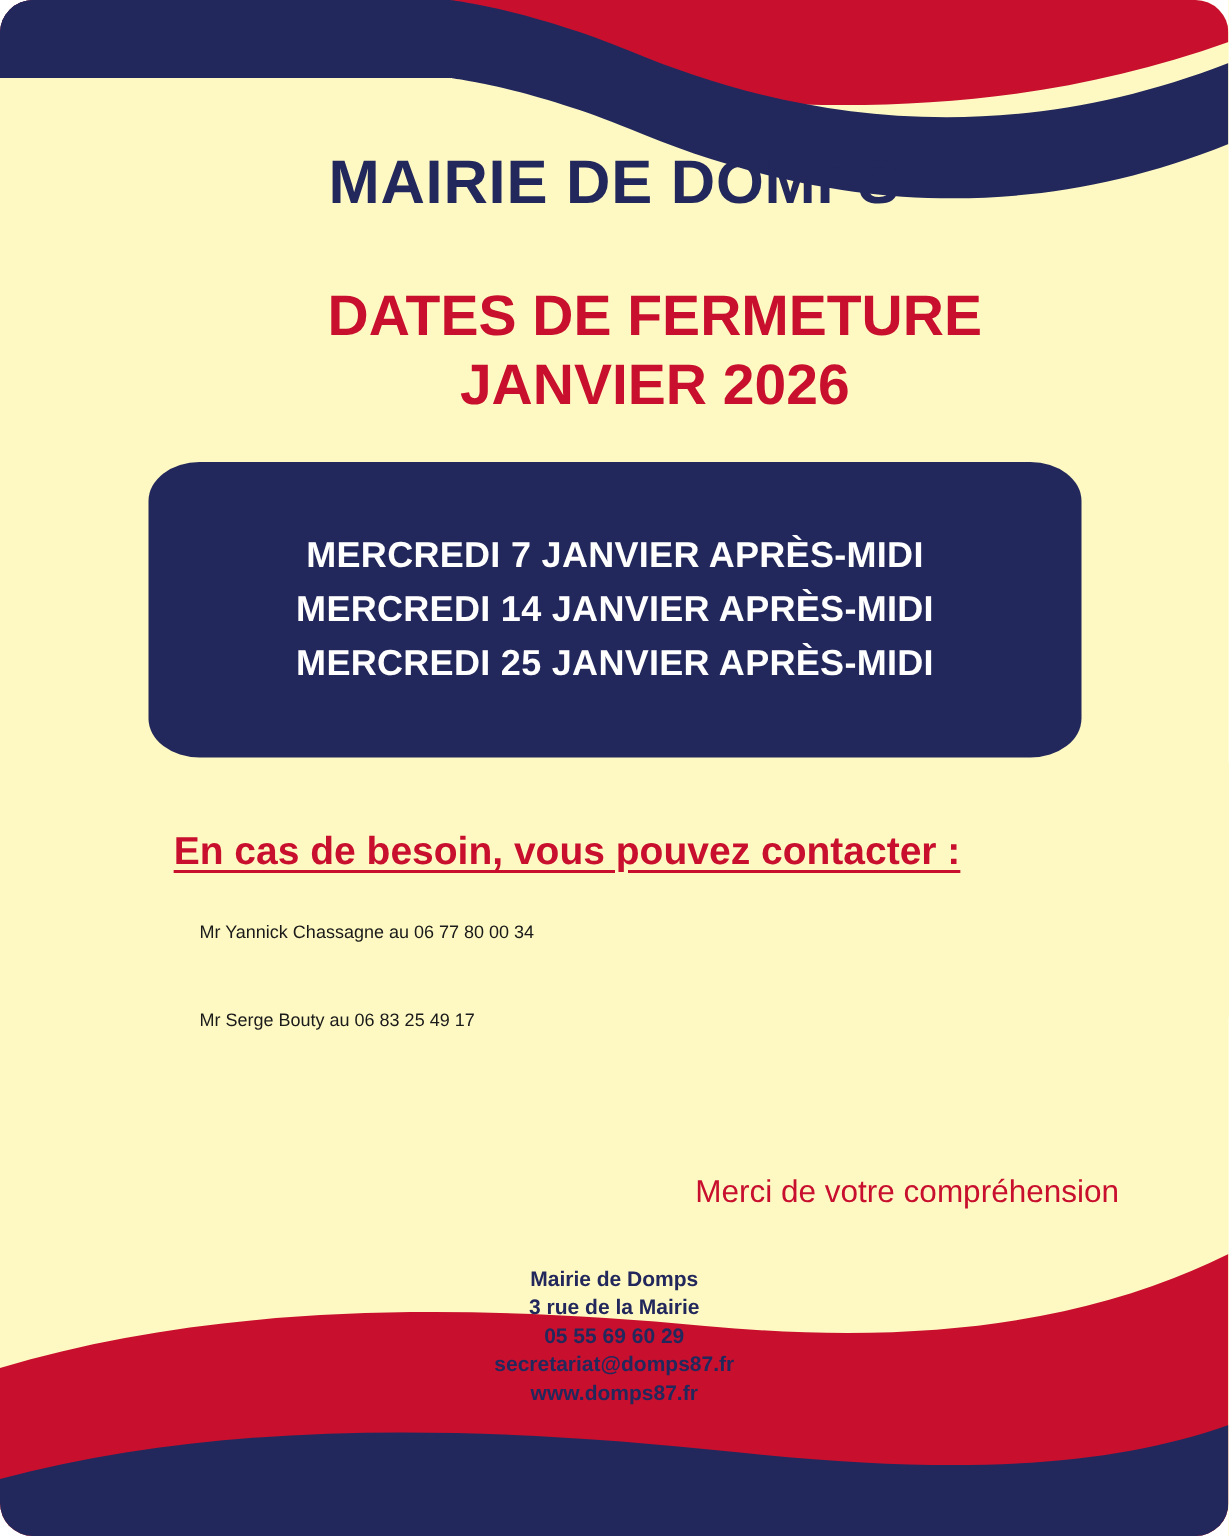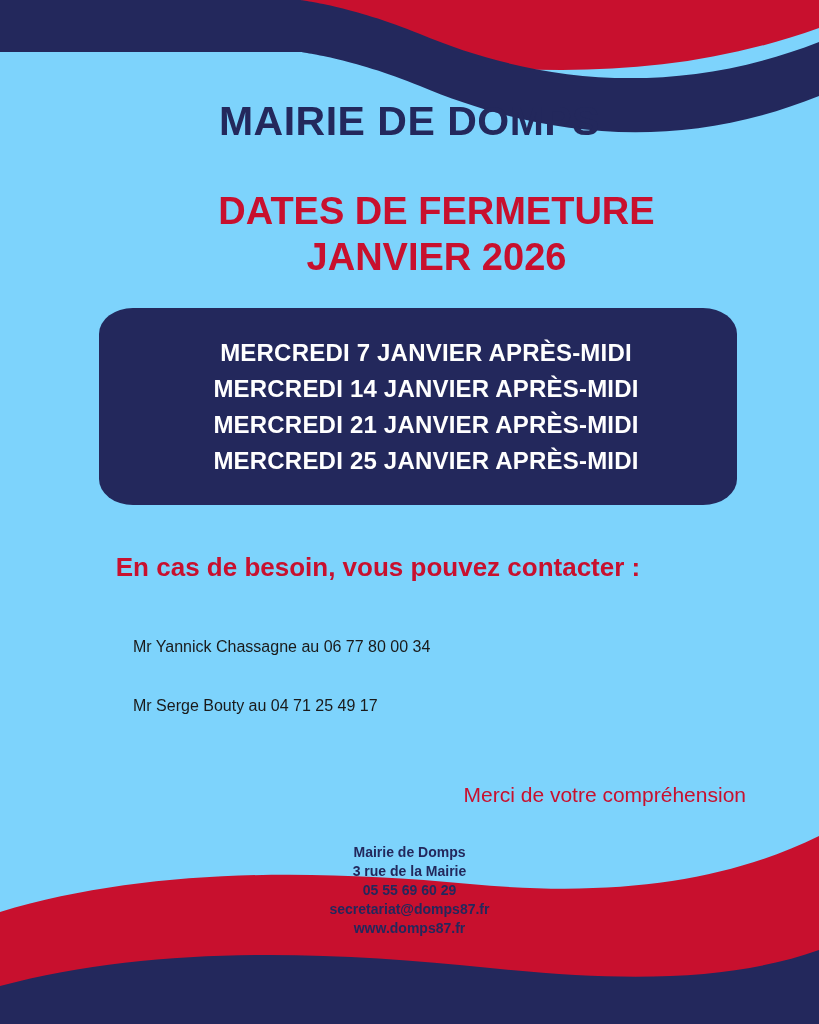--- a/index.html
+++ b/index.html
@@ -10,22 +10,23 @@
     width: 819px;
     height: 1024px;
     font-family: "Liberation Sans", sans-serif;
     background: #ffffff;
     overflow: hidden;
   }
   .poster {
     position: relative;
     width: 819px;
     height: 1024px;
-    background: #7dd3fc;
+    background: #fef9c3;
     overflow: hidden;
+    border-radius: 22px;
   }
   .decor-svg {
     position: absolute;
     left: 0;
     top: 0;
     width: 819px;
     height: 1024px;
     pointer-events: none;
   }
   .content {
@@ -69,55 +70,54 @@
     top: 308px;
     left: 99px;
     width: 622px;
     height: 197px;
     background: #23285c;
     border-radius: 34px / 26px;
     display: flex;
     flex-direction: column;
     align-items: center;
     justify-content: center;
-    padding-left: 16px;
   }
   .dates-box .date-line {
     color: #ffffff;
     font-size: 24px;
     font-weight: bold;
     line-height: 36px;
     text-align: center;
     letter-spacing: 0.2px;
   }
 
   .contact-heading {
     position: absolute;
     top: 552px;
     left: 0;
     width: 756px;
     text-align: center;
     color: #c8102e;
     font-size: 26px;
     font-weight: bold;
+    text-decoration: underline;
     text-underline-offset: 4px;
   }
 
   .contact-list {
     position: absolute;
     top: 612px;
     left: 133px;
     width: 600px;
   }
   .contact-list .contact-item {
     color: #1a1a1a;
-    font-size: 16px;
+    font-size: 12px;
     line-height: 19px;
     margin-bottom: 40px;
-    margin-top: 25px;
   }
 
   .thanks {
     position: absolute;
     top: 783px;
     left: 0;
     width: 803px;
     padding-right: 57px;
     box-sizing: border-box;
     text-align: right;
@@ -159,29 +159,28 @@
     <div class="title">MAIRIE DE DOMPS</div>
 
     <div class="subtitle">
       <div class="line1">DATES DE FERMETURE</div>
       <div class="line2">JANVIER 2026</div>
     </div>
 
     <div class="dates-box">
       <div class="date-line">MERCREDI 7 JANVIER APRÈS-MIDI</div>
       <div class="date-line">MERCREDI 14 JANVIER APRÈS-MIDI</div>
-      <div class="date-line">MERCREDI 21 JANVIER APRÈS-MIDI</div>
       <div class="date-line">MERCREDI 25 JANVIER APRÈS-MIDI</div>
     </div>
 
     <div class="contact-heading">En cas de besoin, vous pouvez contacter :</div>
 
     <div class="contact-list">
       <div class="contact-item">Mr Yannick Chassagne au 06 77 80 00 34</div>
-      <div class="contact-item">Mr Serge Bouty au 04 71 25 49 17</div>
+      <div class="contact-item">Mr Serge Bouty au 06 83 25 49 17</div>
     </div>
 
     <div class="thanks">Merci de votre compréhension</div>
 
     <div class="footer">
       <div>Mairie de Domps</div>
       <div>3 rue de la Mairie</div>
       <div>05 55 69 60 29</div>
       <div>secretariat@domps87.fr</div>
       <div>www.domps87.fr</div>

